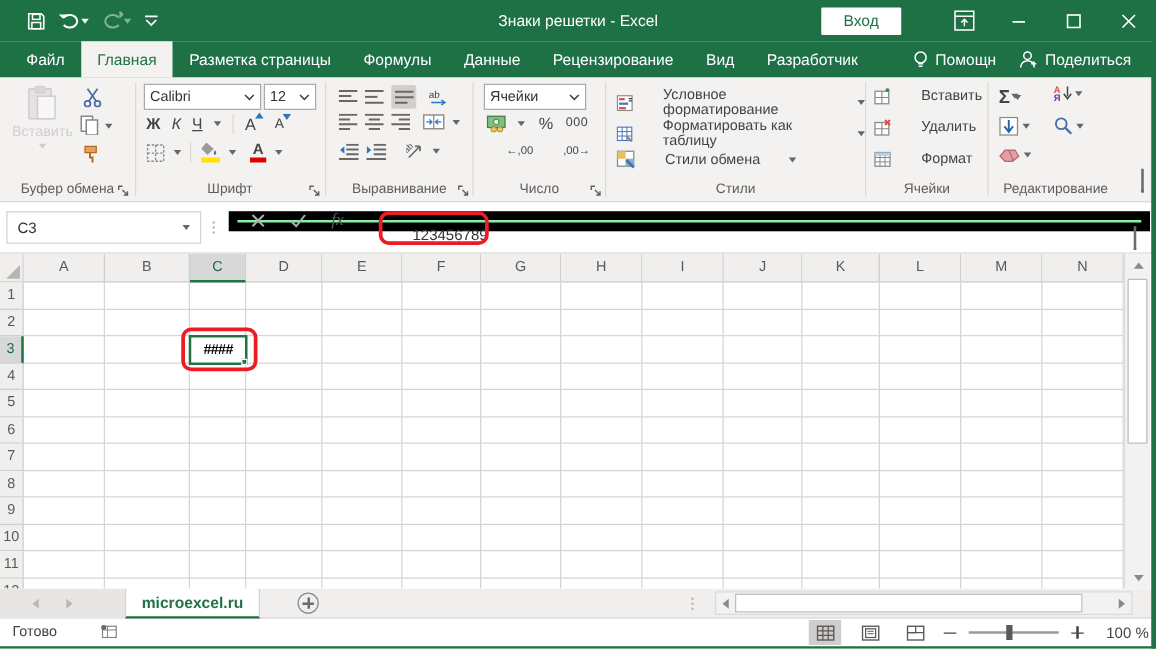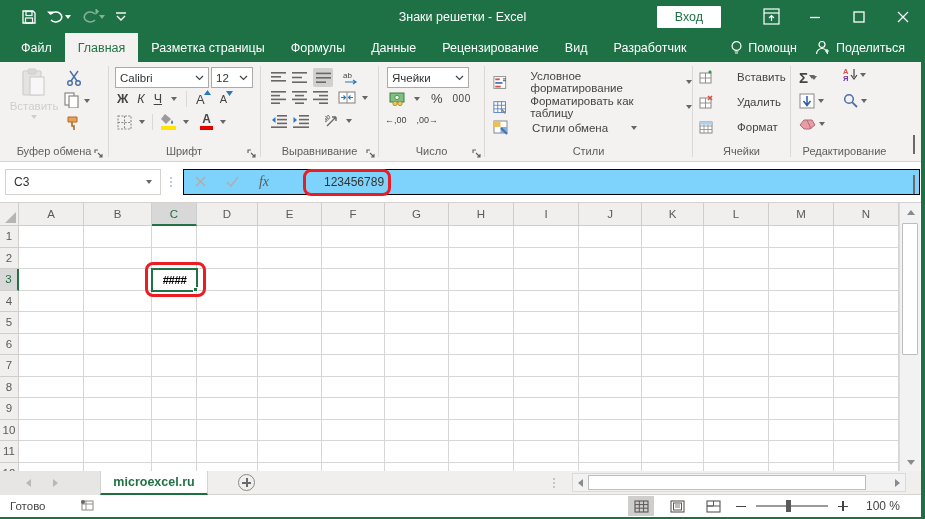--- a/index.html
+++ b/index.html
@@ -42,21 +42,21 @@
   .selbox { background:#d2d0ce; border-radius:2px; }
   .blet { font-size:12.5px; color:#444; }
   .styline { position:absolute; display:flex; align-items:center; gap:23px; font-size:11.5px; color:#444; }
   .collapse { position:absolute; right:10px; bottom:8px; }
 
   
   .fbar { position:absolute; left:0; top:162px; width:925px; height:41px; background:#fff; border-bottom:1px solid #d5d2cf; }
   .namebox { position:absolute; left:5px; top:7px; width:156px; height:26px; border:1px solid #d5d2cf; background:#fff; display:flex; align-items:center; font-size:12px; color:#333; padding:0 8px; }
   .grip { position:absolute; left:170px; top:13px; width:3px; height:14px; }
   .grip i { display:block; width:2px; height:2px; background:#b9b7b5; border-radius:50%; margin:2px 0; }
-  .fxzone { position:absolute; left:183px; top:7px; right:5px; height:26px; border:1px solid #000000; background:#7dd3fc; display:flex; align-items:center; }
+  .fxzone { position:absolute; left:183px; top:7px; right:5px; height:16px; border:7px solid #000000; background:#86efac; display:flex; align-items:center; }
   .fbtn { width:32px; text-align:center; color:#9d9b99; font-size:13px; }
   .fxlabel { font-style:italic; font-family:"Liberation Serif", serif; color:#5a5a5a; font-size:14px; width:32px; text-align:center; }
   .fval { font-size:12px; color:#333; position:absolute; left:122px; top:0; height:24px; display:flex; align-items:center; padding-left:18px; }
   .fexpand { position:absolute; right:4px; top:5px; }
   .redbox { position:absolute; border:3px solid #EC1C24; border-radius:8px; pointer-events:none; }
   .chev-down { width:8px; height:8px; border-right:2px solid #6a6a6a; border-bottom:2px solid #6a6a6a; transform:rotate(45deg); }
   .chev-up { width:8px; height:8px; border-right:2px solid #6a6a6a; border-bottom:2px solid #6a6a6a; transform:rotate(-135deg); }
 
   
   .gridarea { position:absolute; left:0; top:203px; width:925px; height:268px; background:#fff; overflow:hidden; }
@@ -88,21 +88,21 @@
   .hgrip { position:absolute; left:553px; top:5px; }
   .hgrip i { display:block; width:2px; height:2px; background:#b9b7b5; border-radius:50%; margin:2px 0; }
   .hscroll { position:absolute; left:572px; top:2px; width:334px; height:19px; background:#f2f2f2; border:1px solid #dadada; }
   .hthumb { position:absolute; left:15px; top:1px; width:278px; height:15px; background:#fff; border:1px solid #bdbdbd; }
   .hs-arrow { position:absolute; top:0; width:15px; height:17px; display:flex; align-items:center; justify-content:center; }
 
   
   .statusbar { position:absolute; left:0; top:495px; width:925px; height:22px; background:#fff; display:flex; align-items:center; font-size:11.5px; color:#444; }
   .ready { padding-left:10px; }
   .macroicon { margin-left:34px; }
-  .sb-right { margin-left:auto; display:flex; align-items:center; gap:10px; padding-right:25px; }
+  .sb-right { margin-left:auto; display:flex; align-items:center; gap:10px; padding-right:6px; }
   .viewbtn { width:26px; height:20px; display:flex; align-items:center; justify-content:center; }
   .viewbtn.sel { background:#cfcecd; }
   .zminus,.zplus { position:relative; width:10px; height:10px; }
   .zminus:before { content:""; position:absolute; left:0; top:4.5px; width:10px; height:1.6px; background:#444; }
   .zplus:before { content:""; position:absolute; left:0; top:4.5px; width:10px; height:1.6px; background:#444; }
   .zplus:after  { content:""; position:absolute; left:4.2px; top:0; width:1.6px; height:10px; background:#444; }
   .ztrack { position:relative; width:72px; height:2px; background:#9a9a9a; }
   .zthumb { position:absolute; left:30px; top:-5px; width:5px; height:12px; background:#5a5a5a; }
   .zoomlabel { width:42px; text-align:right; font-size:12px; }
 
@@ -413,21 +413,21 @@
               <rect x="1" y="1" width="14" height="9" fill="#7fbf7f" stroke="#3f7f3f"></rect>
               <circle cx="8" cy="5.5" r="2.2" fill="#e8f3e8" stroke="#3f7f3f" stroke-width=".8"></circle>
               <circle cx="6" cy="11.5" r="2.2" fill="#f0c65c" stroke="#a8862a" stroke-width=".8"></circle>
               <circle cx="11" cy="11.5" r="2.2" fill="#f0c65c" stroke="#a8862a" stroke-width=".8"></circle>
             </svg>
           </span>
         <span class="caret g"></span>
         <span class="blet" style="font-size:13px; margin-left:5px;">%</span>
         <span class="blet" style="font-size:10px; letter-spacing:.5px; margin-left:4px;">000</span>
       </div>
-      <div class="rowbtn" style="left:6px; top:53px; gap:10px;">
+      <div class="rowbtn" style="left:26px; top:53px; gap:24px;">
         <span style="font-size:9px; color:#444;">←,00</span>
         <span style="font-size:9px; color:#444;">,00→</span>
       </div>
       <span class="glabel">Число</span>
       <span class="launcher" style="right:0;">
         <svg width="10" height="10" viewBox="0 0 10 10">
             <path d="M1 4 V1 h3 M4 4 l4 4 M8 5 v3 h-3" fill="none" stroke="#605e5c" stroke-width="1.1"></path>
           </svg>
       </span>
     </div>

